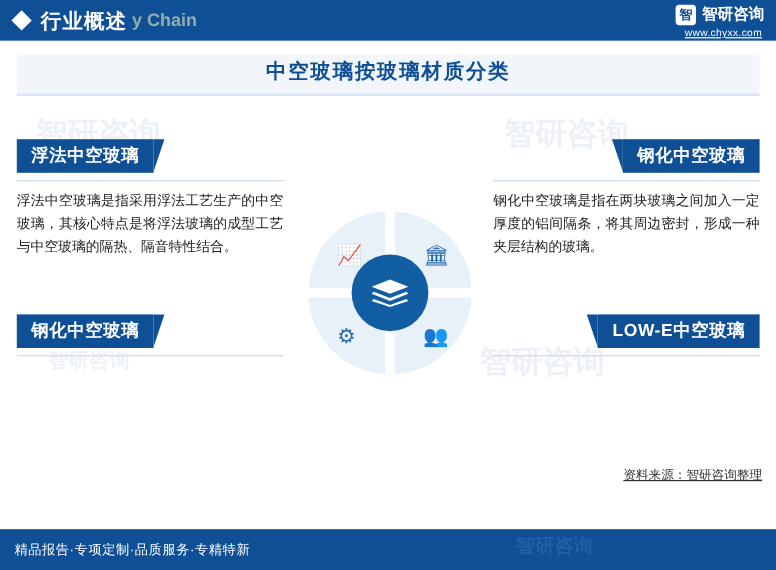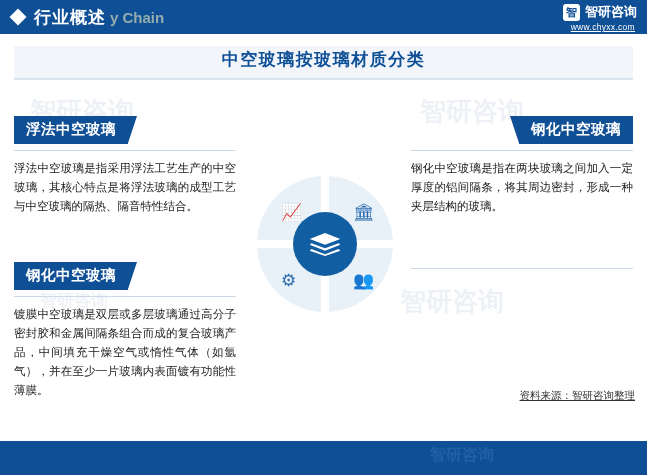--- a/index.html
+++ b/index.html
@@ -299,27 +299,30 @@
       </div>
       <div class="card-sep"></div>
       <div class="card-text">浮法中空玻璃是指采用浮法工艺生产的中空玻璃，其核心特点是将浮法玻璃的成型工艺与中空玻璃的隔热、隔音特性结合。</div>
     </div>
 
     <div class="card card-left c-bl">
       <div>
         <span class="label-box">钢化中空玻璃</span>
       </div>
       <div class="card-sep"></div>
-      <div class="card-text">镀膜中空玻璃是双层或多层玻璃通过高分子密封胶和金属间隔条组合而成的复合玻璃产品，中间填充干燥空气或惰性气体（如氩气），并在至少一片玻璃内表面镀有功能性薄膜。</div>
     </div>
 
     <div class="card card-right c-br label-right">
+      <div>
+        <span class="label-box">LOW-E中空玻璃</span>
+      </div>
       <div class="card-sep"></div>
     </div>
 
     <div class="source-note">资料来源：智研咨询整理</div>
   </div>
 
   <div class="footer">
+    <div class="footer-left">精品报告·专项定制·品质服务·专精特新</div>
     <div class="footer-wm">智研咨询</div>
   </div>
 
 </div>
 
 </body></html>

